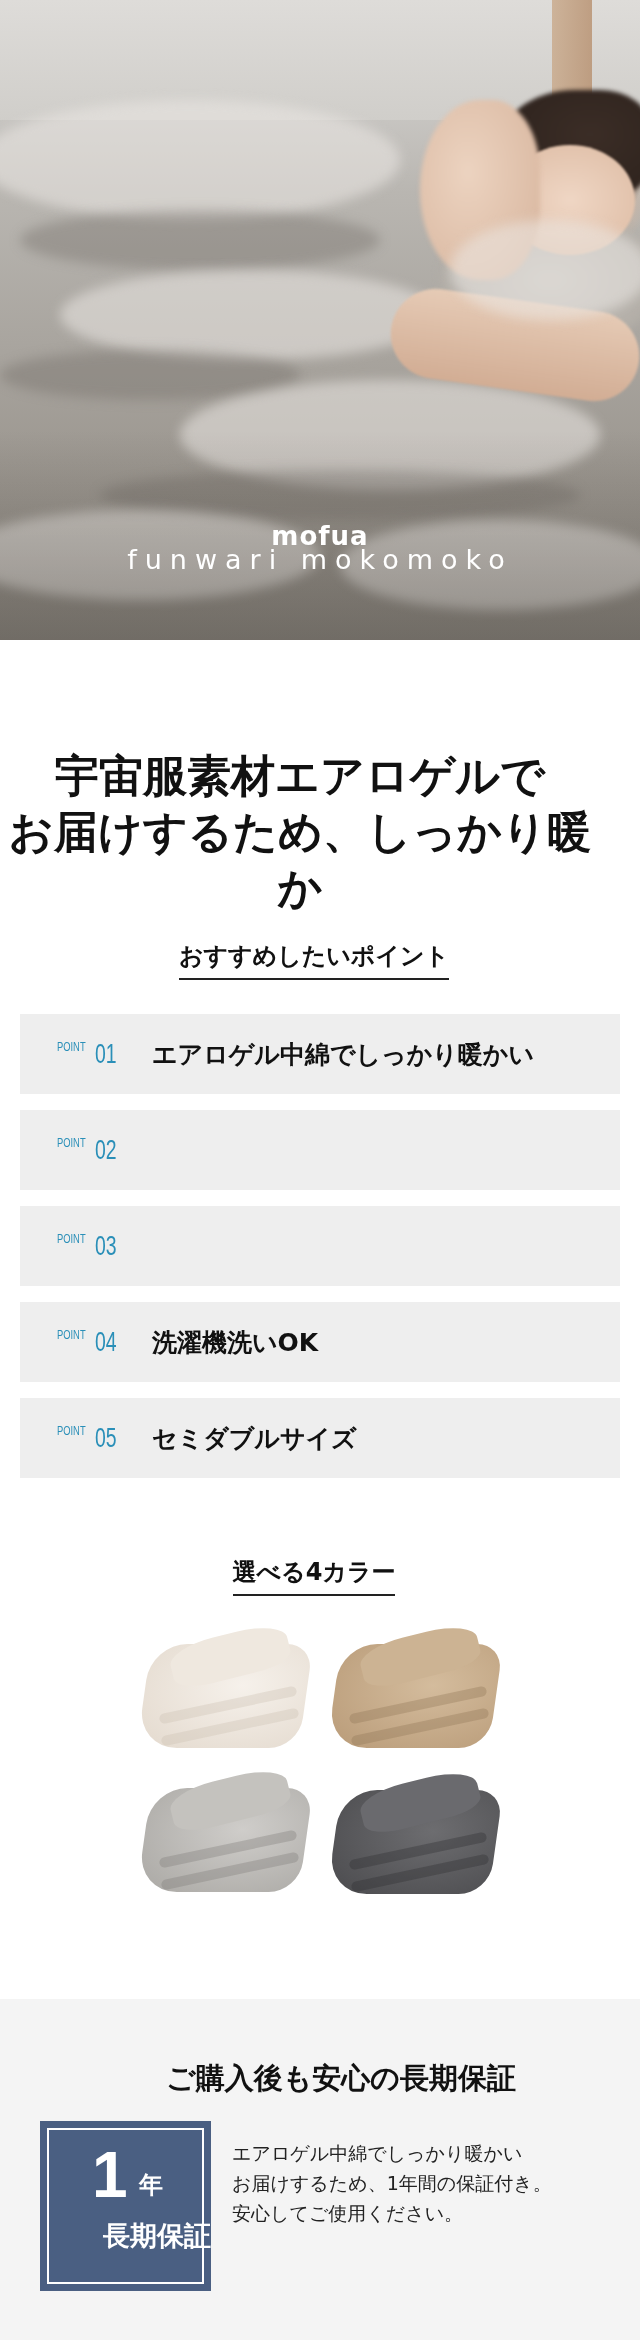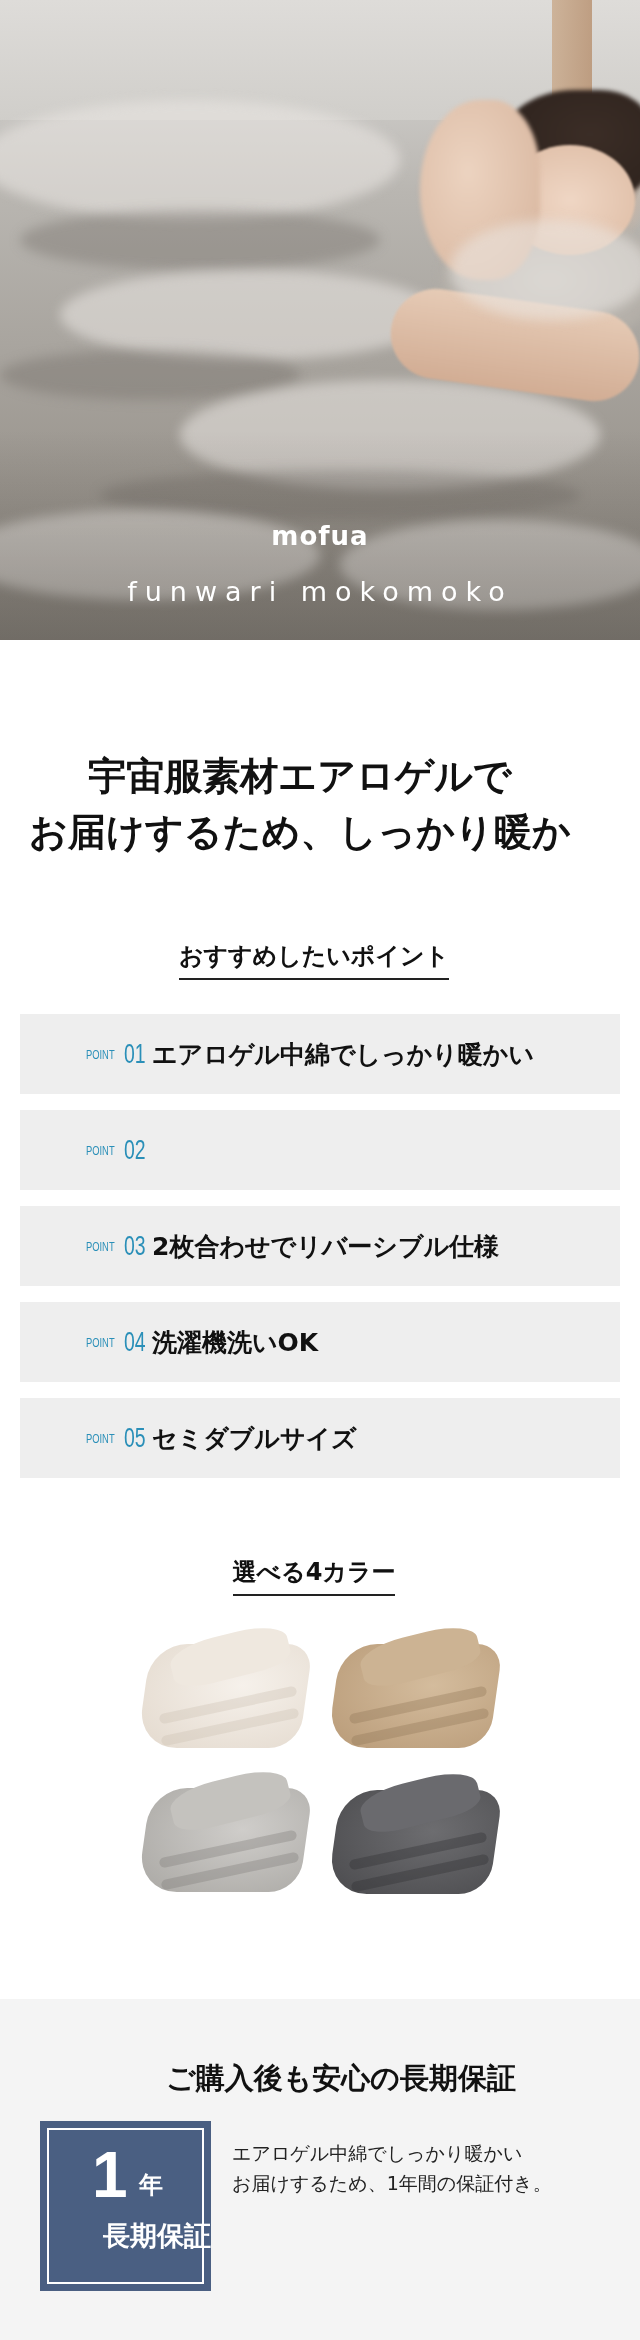--- a/index.html
+++ b/index.html
@@ -20,33 +20,33 @@
   .hero .fold.l { background: rgba(235,232,228,.55); }
   .hero .fold.d { background: rgba(110,104,97,.35); }
   .hero .shoulder { position:absolute; left:420px; top:100px; width:120px; height:180px; border-radius: 50% 40% 40% 50%; background: radial-gradient(ellipse at 40% 40%, #ecd3c0, #d6b39b); filter: blur(2px); }
   .hero .arm { position:absolute; left:390px; top:300px; width:250px; height:90px; border-radius: 60px; background: linear-gradient(180deg,#e6cbb6,#d2ad94); transform: rotate(8deg); filter: blur(1px); }
   .hero .hair { position:absolute; left:500px; top:90px; width:150px; height:110px; border-radius: 60% 40% 40% 60%; background: radial-gradient(ellipse at 60% 40%, #3b2d26, #2a201b); filter: blur(2px); }
   .hero .face { position:absolute; left:505px; top:145px; width:130px; height:110px; border-radius: 50%; background: radial-gradient(ellipse at 50% 50%, #efd6c4, #ddbba3); filter: blur(1px); }
   .hero .pillow { position:absolute; left:440px; top:210px; width:220px; height:140px; border-radius: 50%; background: radial-gradient(ellipse, #c7c3bd, #a9a49d); filter: blur(4px); }
   .hero .shade { position:absolute; left:0; top:430px; width:640px; height:210px; background: linear-gradient(180deg, rgba(0,0,0,0), rgba(60,56,50,.35)); }
 
   .logo { position:absolute; top:523px; left:0; width:640px; text-align:center; color:#fff; font-family: "DejaVu Sans", sans-serif; font-weight: bold; font-size: 26px; letter-spacing: 1px; line-height: 1; }
-  .tagline { position:absolute; top:578px; left:0; width:640px; text-align:center; color:#fff; font-family: "DejaVu Sans", sans-serif; font-size: 27px; letter-spacing: 8px; line-height: 1; }
+  .tagline { position:absolute; top:546px; left:0; width:640px; text-align:center; color:#fff; font-family: "DejaVu Sans", sans-serif; font-size: 27px; letter-spacing: 8px; line-height: 1; }
 
   
-  .headline { position:absolute; top:748px; left:0; width:600px; text-align:center; font-weight: bold; font-size: 38px; line-height: 56px; color:#111; }
+  .headline { position:absolute; top:748px; left:0; width:600px; text-align:center; font-weight: bold; font-size: 44px; line-height: 56px; color:#111; }
 
   
   .sec-title { position:absolute; left:0; width:628px; text-align:center; }
   .sec-title span { display:inline-block; font-weight: bold; font-size: 24px; line-height: 32px; padding-bottom: 6px; border-bottom: 2px solid #222; color:#111; }
 
   
   .points { position:absolute; top:1014px; left:20px; width:600px; }
   .point { height: 80px; background:#eeeeee; margin-bottom: 16px; display:flex; align-items:center; }
-  .point .lbl { width: 132px; padding-left: 66px; display:flex; align-items:center; color:#2a8fb8; font-family: "Liberation Sans", sans-serif; }
+  .point .lbl { width: 132px; padding-left: 37px; display:flex; align-items:flex-start; color:#2a8fb8; font-family: "Liberation Sans", sans-serif; }
   .point .lbl .w { font-size: 13px; transform: scaleX(.72); transform-origin: left; display:inline-block; width: 36px; letter-spacing: 0; }
   .point .lbl .n { font-size: 27px; transform: scaleX(.72); transform-origin: left; display:inline-block; margin-left: 2px; }
   .point .txt { font-weight: bold; font-size: 25px; color:#111; padding-left: 0; }
 
   
   .swatches { position:absolute; top:1626px; left:130px; width:380px; height:280px; }
   .blanket { position:absolute; width:170px; height:122px; }
   .blanket .body { position:absolute; left:4px; top:14px; width:162px; height:104px; border-radius: 36px 26px 30px 40px; transform: skewX(-8deg); }
   .blanket .top { position:absolute; left:30px; top:4px; width:120px; height:44px; border-radius: 40% 40% 30% 30%; transform: rotate(-14deg); }
   .blanket .stripe { position:absolute; height: 10px; border-radius: 5px; opacity:.35; }
@@ -107,21 +107,20 @@
     <div class="lbl">
         <span class="w">POINT</span>
         <span class="n">02</span>
       </div>
   </div>
   <div class="point">
     <div class="lbl">
         <span class="w">POINT</span>
         <span class="n">03</span>
       </div>
-    <div class="txt">2枚合わせでリバーシブル仕様</div>
   </div>
   <div class="point">
     <div class="lbl">
         <span class="w">POINT</span>
         <span class="n">04</span>
       </div>
     <div class="txt">洗濯機洗いOK</div>
   </div>
   <div class="point">
     <div class="lbl">
@@ -166,13 +165,14 @@
 <div class="w-title">ご購入後も安心の長期保証</div>
 <div class="badge">
   <div class="inner"></div>
   <div class="num">1</div>
   <div class="yr">年</div>
   <div class="lbl">長期保証</div>
 </div>
 <div class="w-text">
   <div>エアロゲル中綿でしっかり暖かい</div>
   <div>お届けするため、1年間の保証付き。</div>
+  <div>安心してご使用ください。</div>
 </div>
 
 </body></html>

